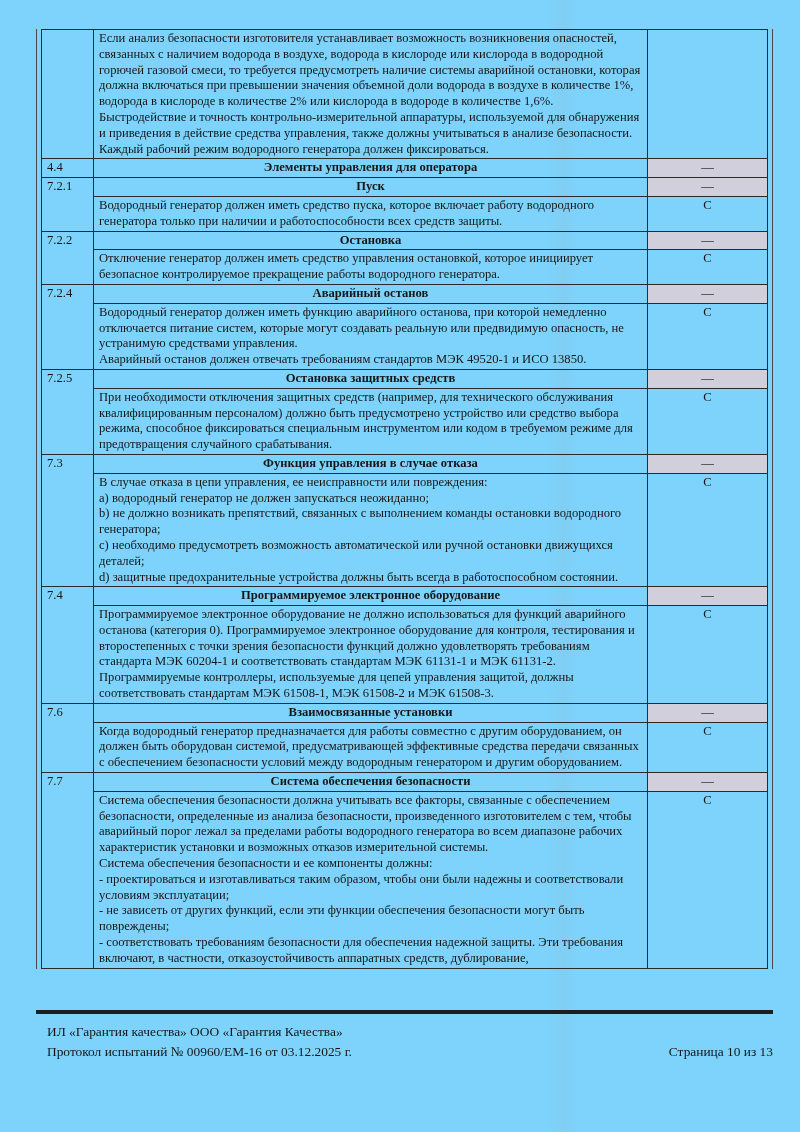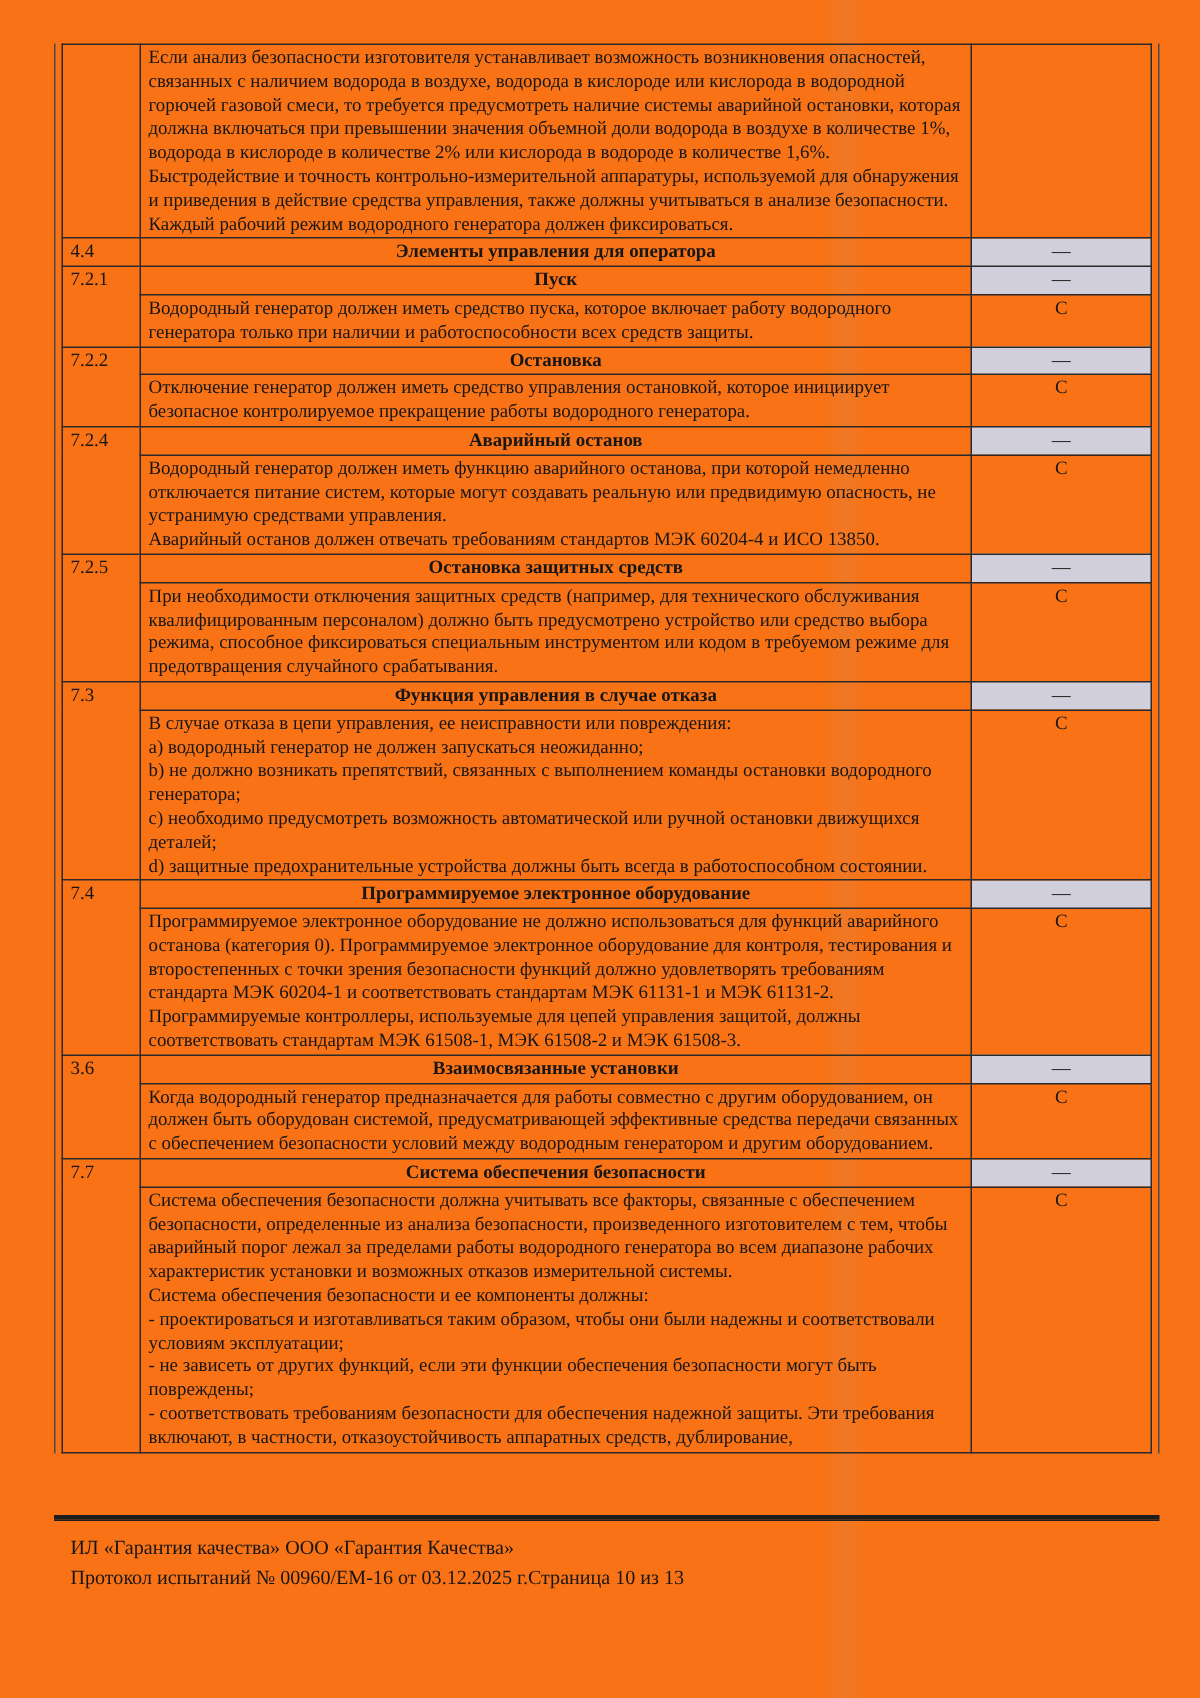--- a/index.html
+++ b/index.html
@@ -2,21 +2,21 @@
 <html><head>
 <meta charset="utf-8">
 <style>
   * { margin: 0; padding: 0; box-sizing: border-box; }
   html, body { background: #e8e8e8; }
   .page {
     position: relative;
     width: 800px;
     height: 1132px;
     margin: 0 auto;
-    background: #f97316;
+    background: #7dd3fc;
     font-family: "Liberation Serif", "DejaVu Serif", serif;
     color: #161616;
     overflow: hidden;
   }
   
   .smudge {
     position: absolute;
     top: 0; left: 548px;
     width: 30px; height: 100%;
     background: linear-gradient(to right, rgba(160,160,165,0), rgba(160,160,165,0.10), rgba(160,160,165,0));
@@ -56,21 +56,21 @@
     top: 1010px;
   }
   .footer-rule {
     height: 3px;
     border-top: 3px solid #1d1d1d;
     border-bottom: 1px solid #1d1d1d;
     margin-bottom: 8px;
   }
   .footer-body {
     display: flex;
-    justify-content: flex-start;
+    justify-content: space-between;
     align-items: flex-end;
     padding-left: 11px;
     font-size: 13.4px;
     line-height: 19.5px;
   }
   .footer-left div { white-space: nowrap; }
   .footer-right { white-space: nowrap; }
 </style>
 </head>
 <body>
@@ -115,21 +115,21 @@
         <td class="stat">С</td>
       </tr>
 
       <tr>
         <td class="num" rowspan="2">7.2.4</td>
         <td class="text title">Аварийный останов</td>
         <td class="stat gray">—</td>
       </tr>
       <tr>
         <td class="text body">Водородный генератор должен иметь функцию аварийного останова, при которой немедленно отключается питание систем, которые могут создавать реальную или предвидимую опасность, не устранимую средствами управления.
-Аварийный останов должен отвечать требованиям стандартов МЭК 60204-4 и ИСО 13850.</td>
+Аварийный останов должен отвечать требованиям стандартов МЭК 49520-1 и ИСО 13850.</td>
         <td class="stat">С</td>
       </tr>
 
       <tr>
         <td class="num" rowspan="2">7.2.5</td>
         <td class="text title">Остановка защитных средств</td>
         <td class="stat gray">—</td>
       </tr>
       <tr>
         <td class="text body">При необходимости отключения защитных средств (например, для технического обслуживания квалифицированным персоналом) должно быть предусмотрено устройство или средство выбора режима, способное фиксироваться специальным инструментом или кодом в требуемом режиме для предотвращения случайного срабатывания.</td>
@@ -155,21 +155,21 @@
         <td class="text title">Программируемое электронное оборудование</td>
         <td class="stat gray">—</td>
       </tr>
       <tr>
         <td class="text body">Программируемое электронное оборудование не должно использоваться для функций аварийного останова (категория 0). Программируемое электронное оборудование для контроля, тестирования и второстепенных с точки зрения безопасности функций должно удовлетворять требованиям стандарта МЭК 60204-1 и соответствовать стандартам МЭК 61131-1 и МЭК 61131-2.
 Программируемые контроллеры, используемые для цепей управления защитой, должны соответствовать стандартам МЭК 61508-1, МЭК 61508-2 и МЭК 61508-3.</td>
         <td class="stat">С</td>
       </tr>
 
       <tr>
-        <td class="num" rowspan="2">3.6</td>
+        <td class="num" rowspan="2">7.6</td>
         <td class="text title">Взаимосвязанные установки</td>
         <td class="stat gray">—</td>
       </tr>
       <tr>
         <td class="text body">Когда водородный генератор предназначается для работы совместно с другим оборудованием, он должен быть оборудован системой, предусматривающей эффективные средства передачи связанных с обеспечением безопасности условий между водородным генератором и другим оборудованием.</td>
         <td class="stat">С</td>
       </tr>
 
       <tr>
         <td class="num" rowspan="2">7.7</td>

